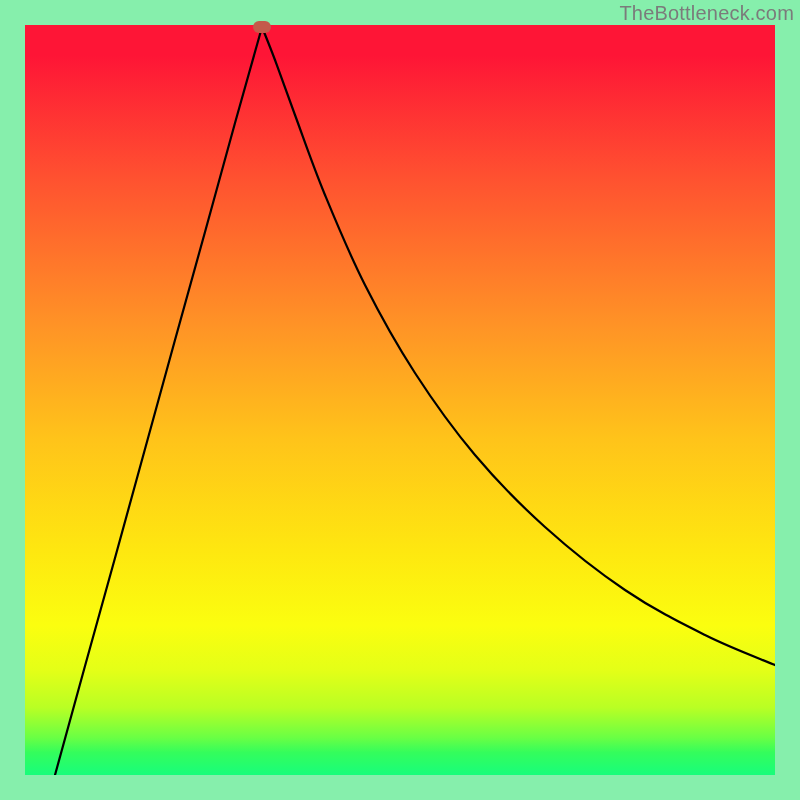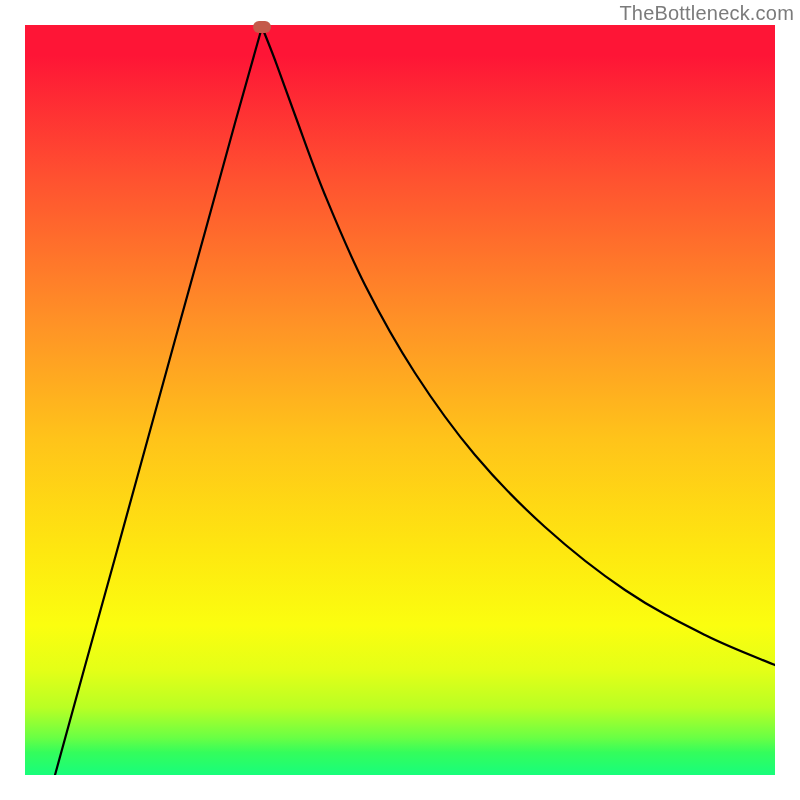--- a/index.html
+++ b/index.html
@@ -8,21 +8,21 @@
     width: 800px;
     height: 800px;
     overflow: hidden;
     background: #000;
     font-family: Arial, Helvetica, sans-serif;
   }
   .frame {
     position: relative;
     width: 800px;
     height: 800px;
-    background: #ffffff;
+    background: #86efac;
   }
   .plot-area {
     position: absolute;
     left: 25px;
     top: 25px;
     width: 750px;
     height: 750px;
     background: linear-gradient(to bottom,
       #fe1536 0%,
       #fe1536 4%,

